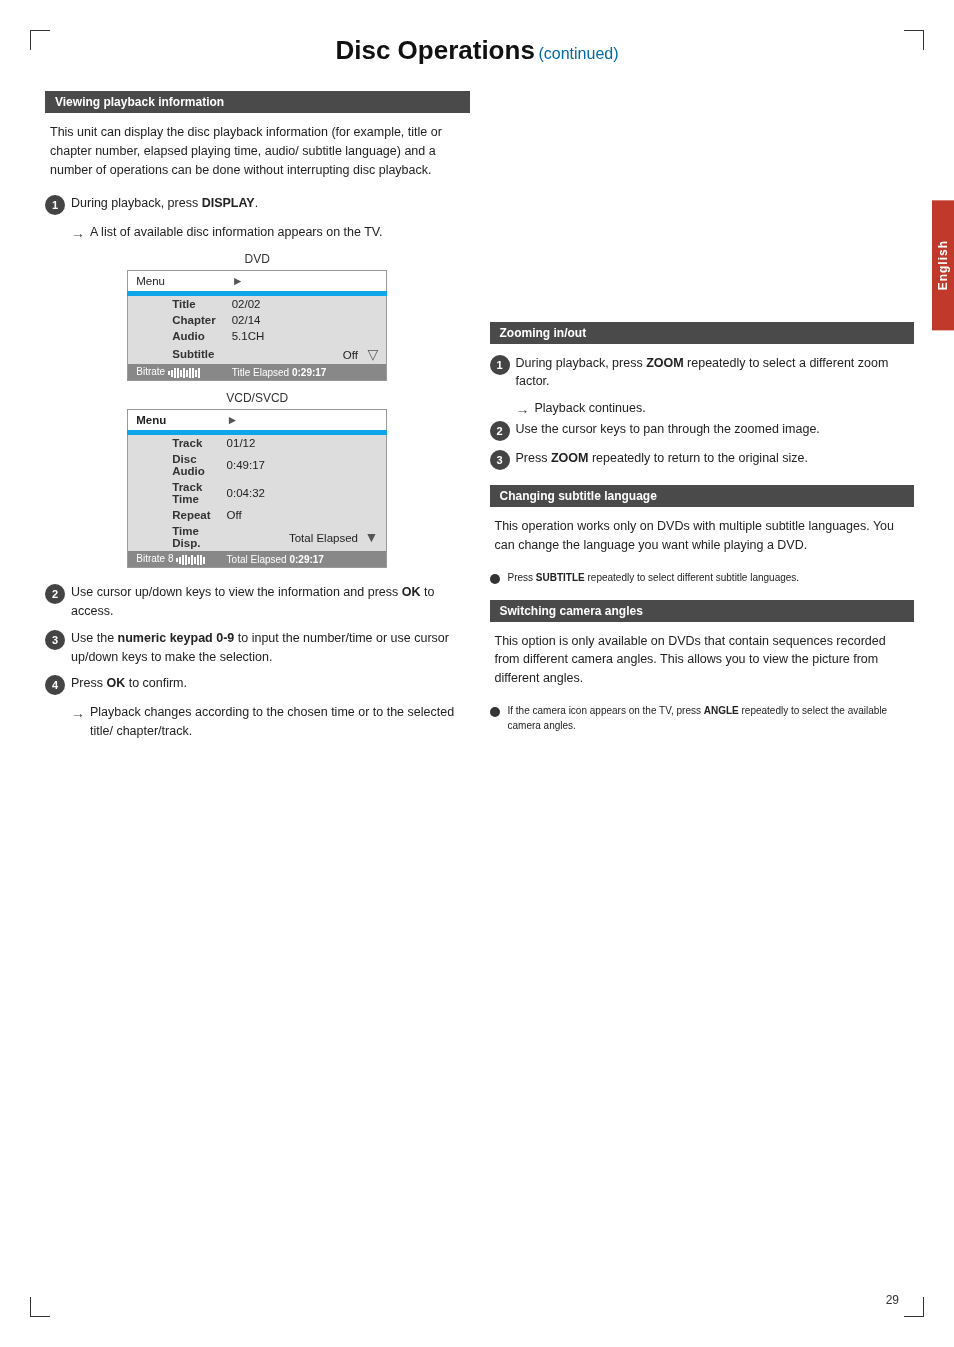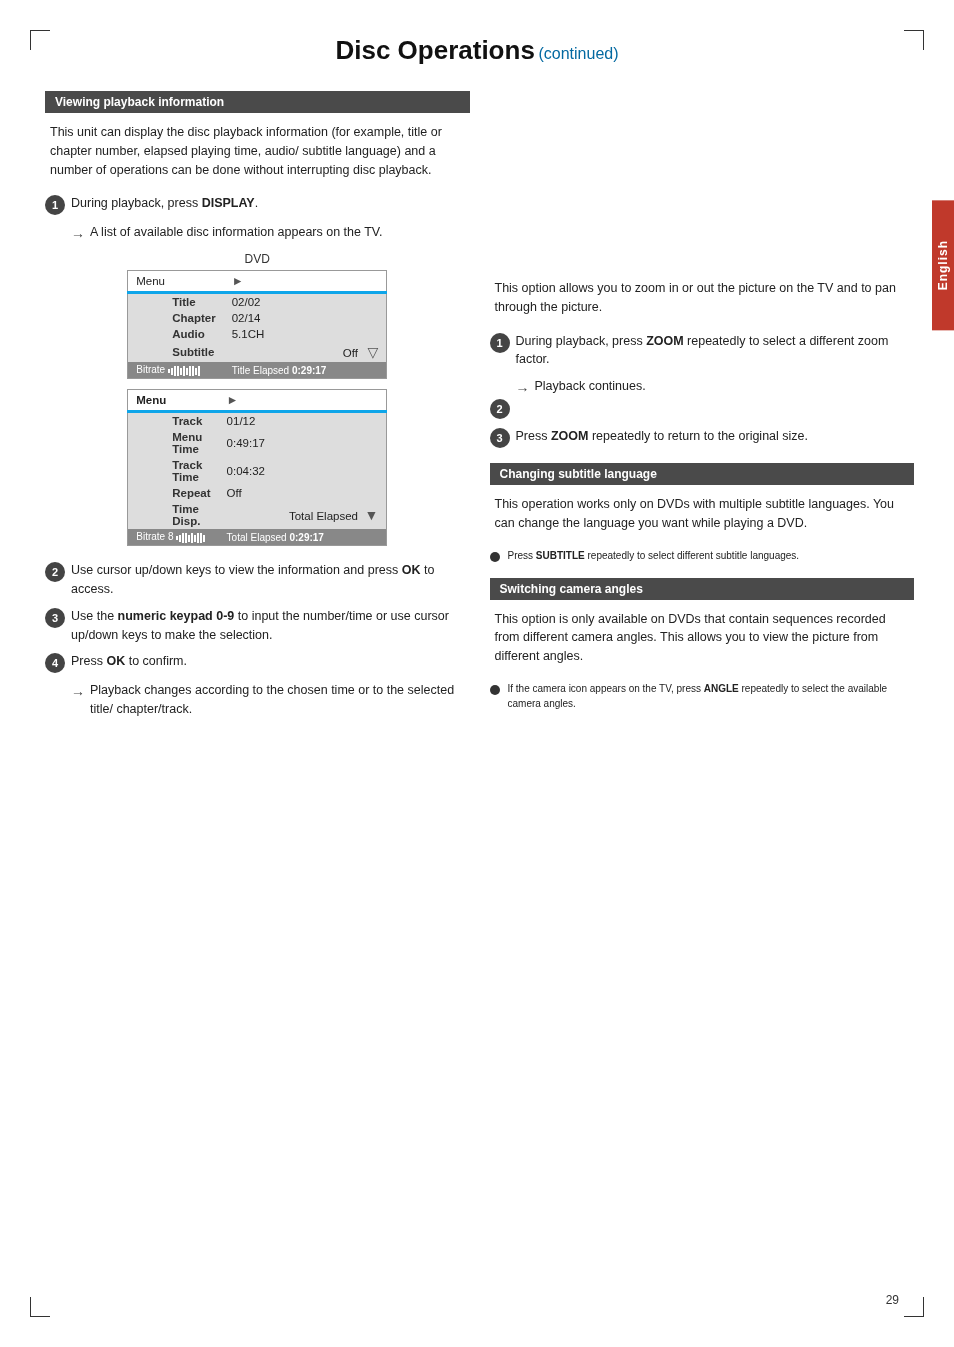--- a/index.html
+++ b/index.html
@@ -190,21 +190,21 @@
     .info-table {
       width: 100%;
       border-collapse: collapse;
       border: 1px solid #999;
       font-size: 11.5px;
     }
 
     .info-table .menu-row td {
       padding: 3px 8px;
       background: #fff;
-      border-bottom: 3px solid #0ea5e9;
+      border-bottom: 5px solid #0ea5e9;
     }
 
     .info-table .data-row td {
       padding: 2px 8px;
       background: #ddd;
     }
 
     .info-table .data-row td:first-child {
       font-weight: bold;
       width: 70px;
@@ -349,33 +349,34 @@
                   <span class="bar-mid"></span>
                   <span class="bar-tall"></span>
             </span>
           </td>
           <td><span class="elapsed-text">Title Elapsed <strong>0:29:17</strong></span></td>
         </tr>
       </tbody>
         </table>
     </div>
 
+    <div class="dvd-label">VCD/SVCD</div>
     <div class="info-table-wrapper">
       <table class="info-table">
         <tbody>
             <tr class="menu-row">
           <td style="font-weight:bold;">Menu</td>
           <td><span class="arrow-right">►</span></td>
         </tr>
         <tr class="data-row">
           <td>Track</td>
           <td>01/12</td>
         </tr>
         <tr class="data-row">
-          <td>Menu Time</td>
+          <td>Disc Audio</td>
           <td>0:49:17</td>
         </tr>
         <tr class="data-row">
           <td>Track Time</td>
           <td>0:04:32</td>
         </tr>
         <tr class="data-row">
           <td>Repeat</td>
           <td>Off</td>
         </tr>
@@ -427,35 +428,36 @@
     </div>
     <div class="arrow-item">
       <span class="arrow-sym">→</span>
       <span>Playback changes according to the chosen time or to the selected title/ chapter/track.</span>
     </div>
 
   </div>
 
   <div class="right-col">
 
-    <div class="section-body">This option allows you to zoom in or out the picture on the TV and to pan through the picture.</div>
+    <div class="section-header">Zooming in/out</div>
 
     <div class="step">
       <div class="step-num">1</div>
       <div class="step-content">
         <span>During playback, press </span><strong>ZOOM</strong><span> repeatedly to select a different zoom factor.</span>
       </div>
     </div>
     <div class="arrow-item">
       <span class="arrow-sym">→</span>
       <span>Playback continues.</span>
     </div>
 
     <div class="step">
       <div class="step-num">2</div>
+      <div class="step-content">Use the cursor keys to pan through the zoomed image.</div>
     </div>
 
     <div class="step">
       <div class="step-num">3</div>
       <div class="step-content">
         <span>Press </span><strong>ZOOM</strong><span> repeatedly to return to the original size.</span>
       </div>
     </div>
 
     <div class="section-header section-gap">Changing subtitle language</div>

